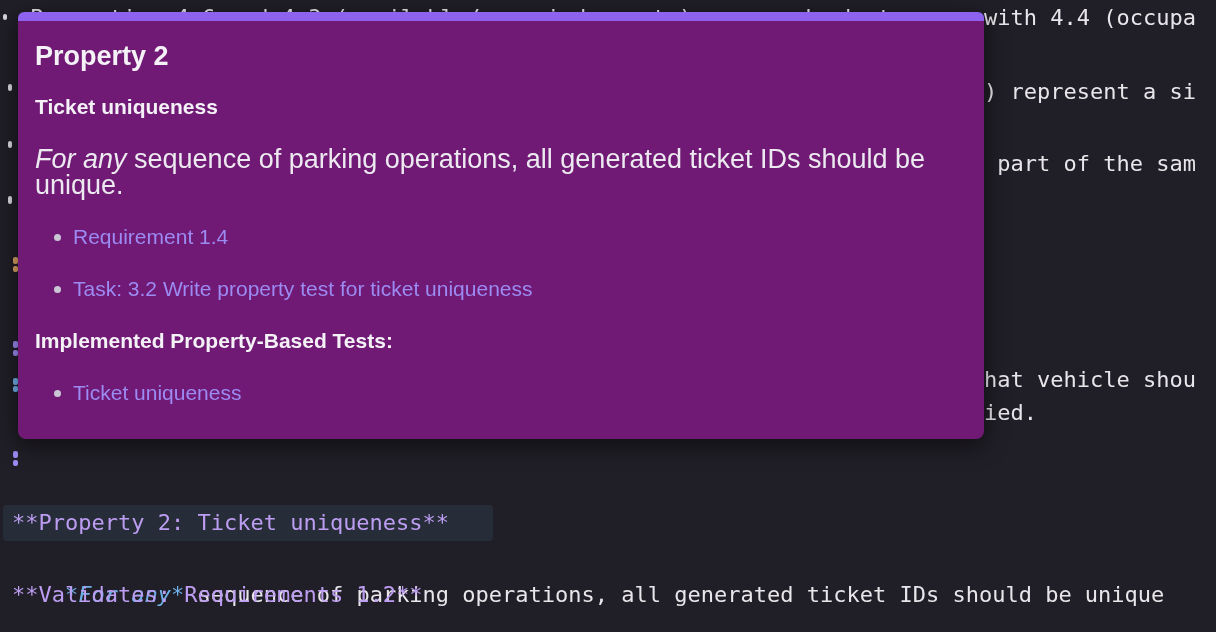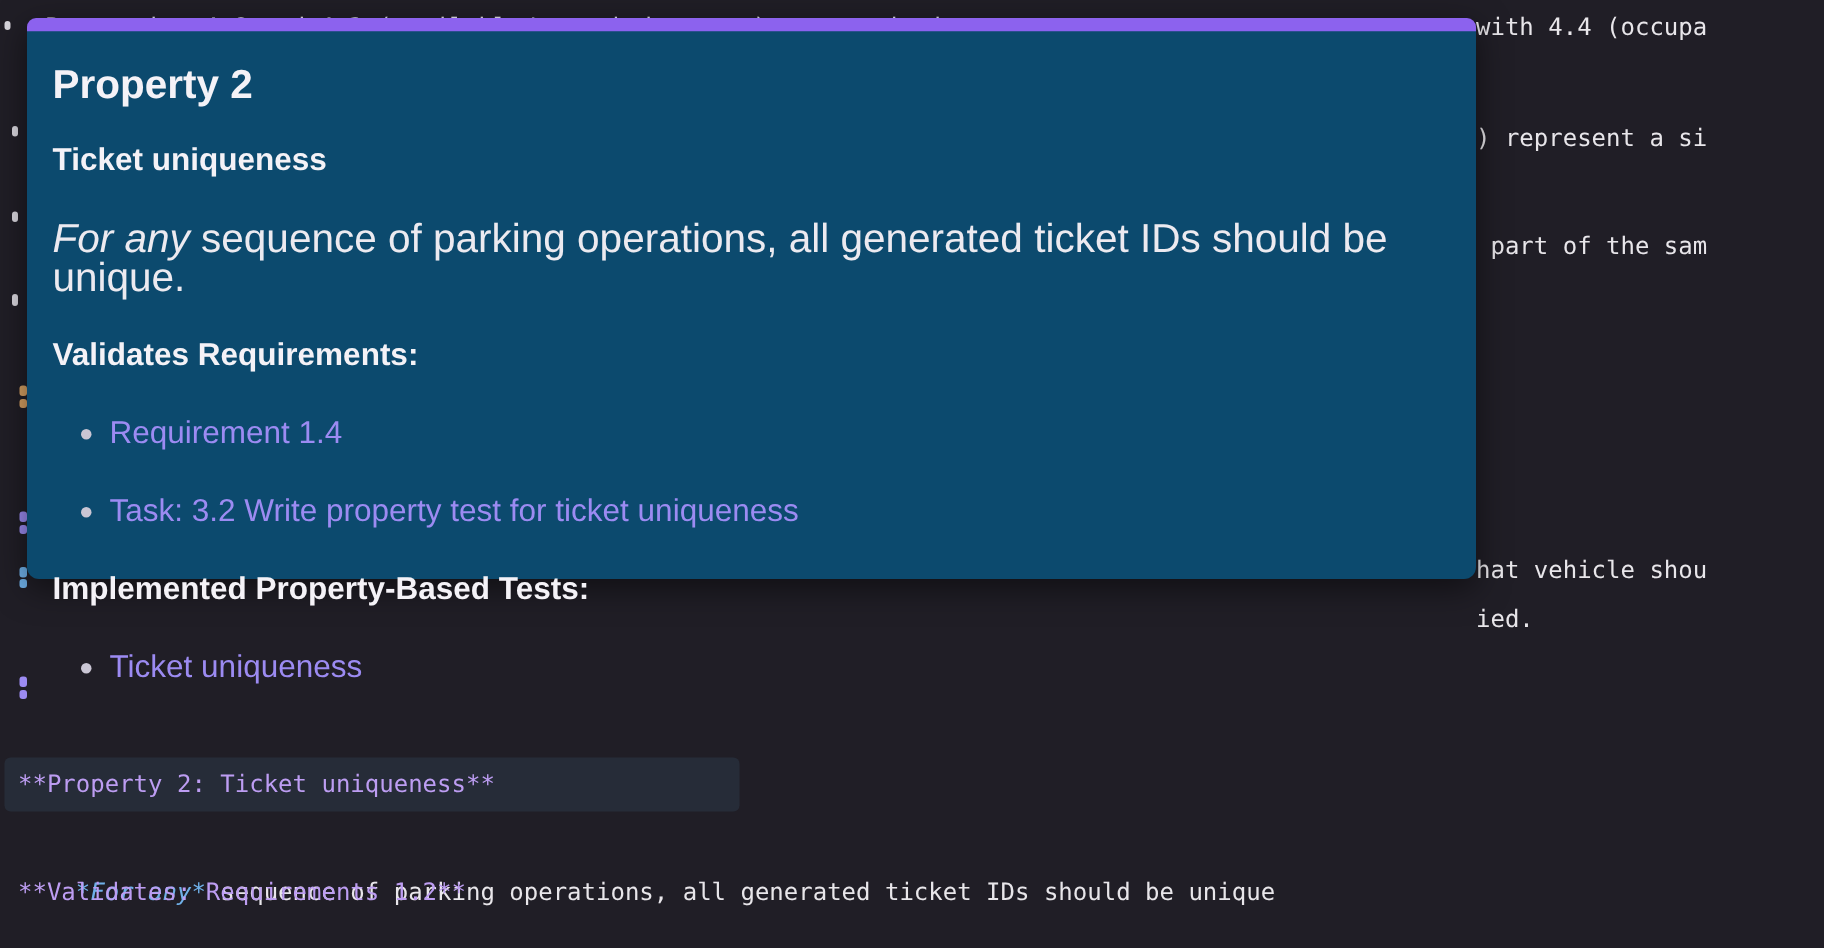--- a/index.html
+++ b/index.html
@@ -10,21 +10,21 @@
     position: relative;
     font-family: "Liberation Sans", sans-serif;
   }
 
   
   .editor-layer { position: absolute; inset: 0; z-index: 1; }
 
   .mono {
     position: absolute;
     font-family: "DejaVu Sans Mono", "Liberation Mono", monospace;
-    font-size: 16px; line-height: 36px;
+    font-size: 22px; line-height: 36px;
     color: #e8e6ea;
     white-space: pre;
   }
 
   .frag-with   { left: 984px; top: 0; }
   .frag-repr   { left: 984px; top: 74px; }
   .frag-part   { left: 984px; top: 146px; }
   .frag-hat    { left: 984px; top: 362px; }
   .frag-ied    { left: 984px; top: 395px; }
   .occluded    { left: 30px;  top: 0; }
@@ -54,23 +54,23 @@
   .sp-p2 { left: 13px; top: 350px; width: 5px; height: 6px; background: #9c8bf2; }
   .sp-b1 { left: 13px; top: 378px; width: 5px; height: 7px; background: #6fb0e8; }
   .sp-b2 { left: 13px; top: 386px; width: 5px; height: 6px; background: #6fb0e8; }
   .sp-p3 { left: 13px; top: 451px; width: 5px; height: 7px; background: #9c8bf2; }
   .sp-p4 { left: 13px; top: 460px; width: 5px; height: 6px; background: #9c8bf2; }
 
   
   .hover-popup {
     position: absolute; z-index: 10;
     left: 18px; top: 12px;
-    width: 966px; height: 374px;
+    width: 966px; height: 427px;
     box-sizing: border-box;
-    background: #0c4a6e;
+    background: #701a75;
     border-top: 9px solid #8c62ee;
     border-radius: 6px 6px 8px 8px;
     box-shadow: 0 6px 22px rgba(0,0,0,0.5);
     padding: 10px 18px 0 17px;
     color: #edebf1;
   }
   .popup-title {
     margin: 9px 0 0 0;
     font-size: 27px; line-height: 32px; font-weight: 700;
     color: #f4f2f7;
@@ -143,21 +143,20 @@
   <div class="mono line-c">**Validates: Requirements 1.2**</div>
 </div>
 
 <div class="hover-popup">
   <div class="popup-title">Property 2</div>
   <div class="popup-subtitle">Ticket uniqueness</div>
   <div class="popup-desc">
     <em>For any</em><span> sequence of parking operations, all generated ticket IDs should be unique.</span>
   </div>
 
-  <div class="popup-label">Validates Requirements:</div>
   <ul class="popup-list">
     <li>
       <span class="bullet"></span>
       <a class="popup-link">Requirement 1.4</a>
     </li>
   </ul>
 
   <ul class="popup-list">
     <li>
       <span class="bullet"></span>

